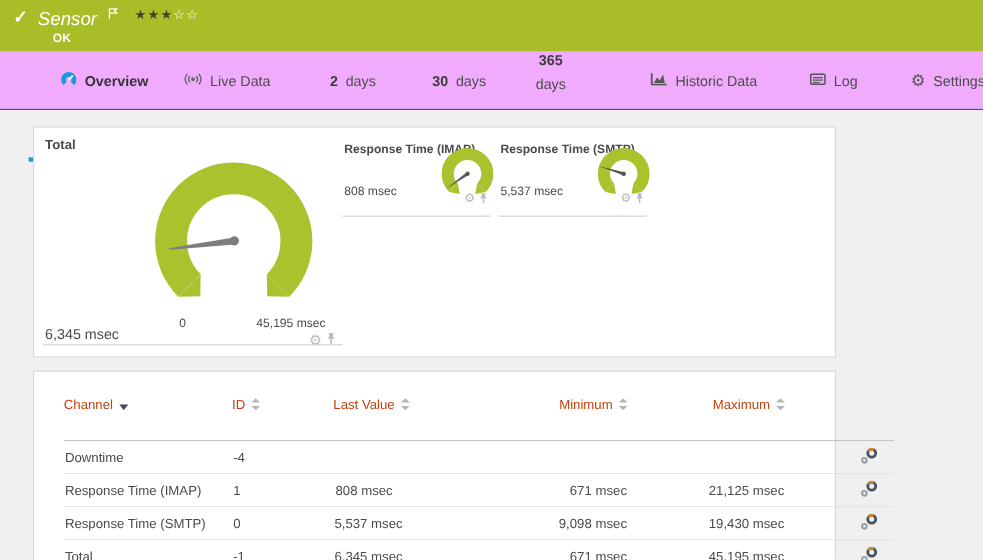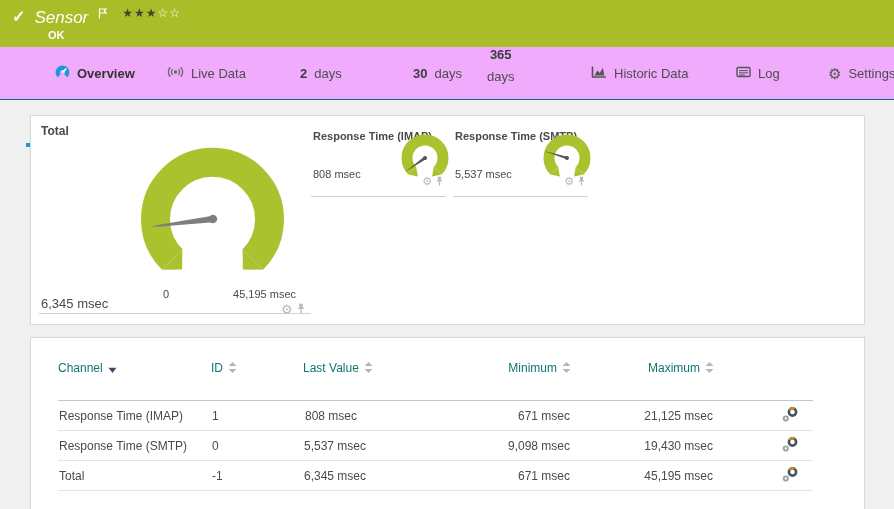--- a/index.html
+++ b/index.html
@@ -18,39 +18,39 @@
   .hdr-status{position:absolute;left:48px;top:29px;font-size:11px;font-weight:bold;}
 
   
   .tabs{position:absolute;left:0;top:47px;width:894px;height:53px;background:#f0abfc;border-bottom:1px solid #0369a1;box-sizing:border-box;}
   .tab{position:absolute;top:0;height:52px;display:flex;align-items:center;gap:7px;font-size:13px;color:#4d4d4d;cursor:pointer;white-space:nowrap;}
   .tab .num{font-weight:bold;color:#3c3c3c;}
   .tab-active-label{color:#333;font-weight:bold;}
   .tab-underline{position:absolute;left:26px;top:96px;width:123px;height:4px;background:#1b9ad8;}
 
   
-  .panel{position:absolute;left:30px;width:835px;background:#fff;border:1px solid #d8d8d8;box-sizing:border-box;}
+  .panel{position:absolute;left:30px;width:730px;background:#fff;border:1px solid #d8d8d8;box-sizing:border-box;}
   #panel-gauges{top:115px;height:210px;}
   #panel-table{top:337px;height:172px;border-bottom:none;}
 
   .card-label{font-size:12px;font-weight:bold;color:#4a4a4a;}
   .gauge-value{font-size:13px;color:#4a4a4a;}
   .scale-label{font-size:11px;color:#4a4a4a;}
   .icon-gray{color:#b9b9b9;font-size:13px;line-height:13px;cursor:pointer;}
 
   .total-card-border{position:absolute;left:8px;top:197px;width:272px;border-bottom:1px solid #d0d0d0;}
   .mini-card{position:absolute;top:12px;width:135px;height:68px;border-bottom:1px solid #d0d0d0;}
   .mini-label{position:absolute;left:2px;top:2px;font-size:11px;font-weight:bold;color:#4a4a4a;white-space:nowrap;}
   .mini-value{position:absolute;left:2px;top:40px;font-size:11px;color:#4a4a4a;}
   .mini-icons{position:absolute;right:2px;top:44px;display:flex;align-items:center;gap:3px;}
   .mini-icons .icon-gray{font-size:11px;line-height:11px;}
 
   
   table.ch{border-collapse:collapse;table-layout:fixed;margin:23px 0 0 27px;width:755px;font-size:12px;color:#4a4a4a;}
-  table.ch th{font-weight:normal;color:#0f766e;text-align:left;padding:0 0 24px 0;white-space:nowrap;cursor:pointer;}
+  table.ch th{font-weight:normal;color:#c2410c;text-align:left;padding:0 0 24px 0;white-space:nowrap;cursor:pointer;}
   table.ch th.r,table.ch td.r{text-align:right;}
   table.ch thead th{border-bottom:1px solid #c6c6c6;}
   table.ch td{height:27px;border-bottom:1px solid #e3e3e3;white-space:nowrap;}
   table.ch td.icon-cell{text-align:right;padding-right:14px;}
   .sort-ico{display:inline-block;vertical-align:-1px;margin-left:5px;}
   .edit-ico{cursor:pointer;}
 </style>
 </head>
 <body>
 
@@ -87,21 +87,21 @@
             <path d="M5.6 3.2 a3.9 3.9 0 0 0 0 5.6 M3.3 1.3 a6.6 6.6 0 0 0 0 9.4" fill="none" stroke="#666" stroke-width="1.3"></path>
             <path d="M11.4 3.2 a3.9 3.9 0 0 1 0 5.6 M13.7 1.3 a6.6 6.6 0 0 1 0 9.4" fill="none" stroke="#666" stroke-width="1.3"></path>
           </svg>
       </span>
       <span>Live Data</span>
     </div>
     <div class="tab" style="left:300px;">
       <span class="num">2</span>
       <span>days</span>
     </div>
-    <div class="tab" style="left:413px;align-items:center;">
+    <div class="tab" style="left:393px;align-items:center;">
       <span class="num">30</span>
       <span>days</span>
     </div>
     <div class="tab" style="left:487px;flex-direction:column;">
       <span class="num">365</span>
       <span>days</span>
     </div>
     <div class="tab" style="left:591px;">
       <span>
         <svg width="16" height="13" viewBox="0 0 16 13">
@@ -243,20 +243,32 @@
             <span>Maximum</span><span class="sort-ico"><svg width="9" height="11" viewBox="0 0 9 11">
                   <polygon points="4.5,0 8.5,4 0.5,4" fill="#b5b5b5"></polygon>
                   <polygon points="4.5,11 8.5,7 0.5,7" fill="#b5b5b5"></polygon>
                 </svg></span>
           </th>
           <th></th>
         </tr>
       </thead>
       <tbody>
         <tr>
+          <td>Downtime</td>
+          <td>-4</td>
+          <td class="r"></td>
+          <td class="r"></td>
+          <td class="r"></td>
+          <td class="icon-cell"><span class="edit-ico"><svg width="17" height="15" viewBox="0 0 17 15">
+                  <circle cx="10.5" cy="5" r="3.6" fill="none" stroke="#46555f" stroke-width="2.6"></circle>
+                  <path d="M7.4 3.2 A 3.6 3.6 0 0 1 12.3 1.9" fill="none" stroke="#cf8a2e" stroke-width="2.6"></path>
+                  <circle cx="3.8" cy="11.5" r="2.1" fill="none" stroke="#97a1a8" stroke-width="1.9"></circle>
+                </svg></span></td>
+        </tr>
+        <tr>
           <td>Response Time (IMAP)</td>
           <td>1</td>
           <td class="r">808 msec</td>
           <td class="r">671 msec</td>
           <td class="r">21,125 msec</td>
           <td class="icon-cell"><span class="edit-ico"><svg width="17" height="15" viewBox="0 0 17 15">
                   <circle cx="10.5" cy="5" r="3.6" fill="none" stroke="#46555f" stroke-width="2.6"></circle>
                   <path d="M7.4 3.2 A 3.6 3.6 0 0 1 12.3 1.9" fill="none" stroke="#cf8a2e" stroke-width="2.6"></path>
                   <circle cx="3.8" cy="11.5" r="2.1" fill="none" stroke="#97a1a8" stroke-width="1.9"></circle>
                 </svg></span></td>

